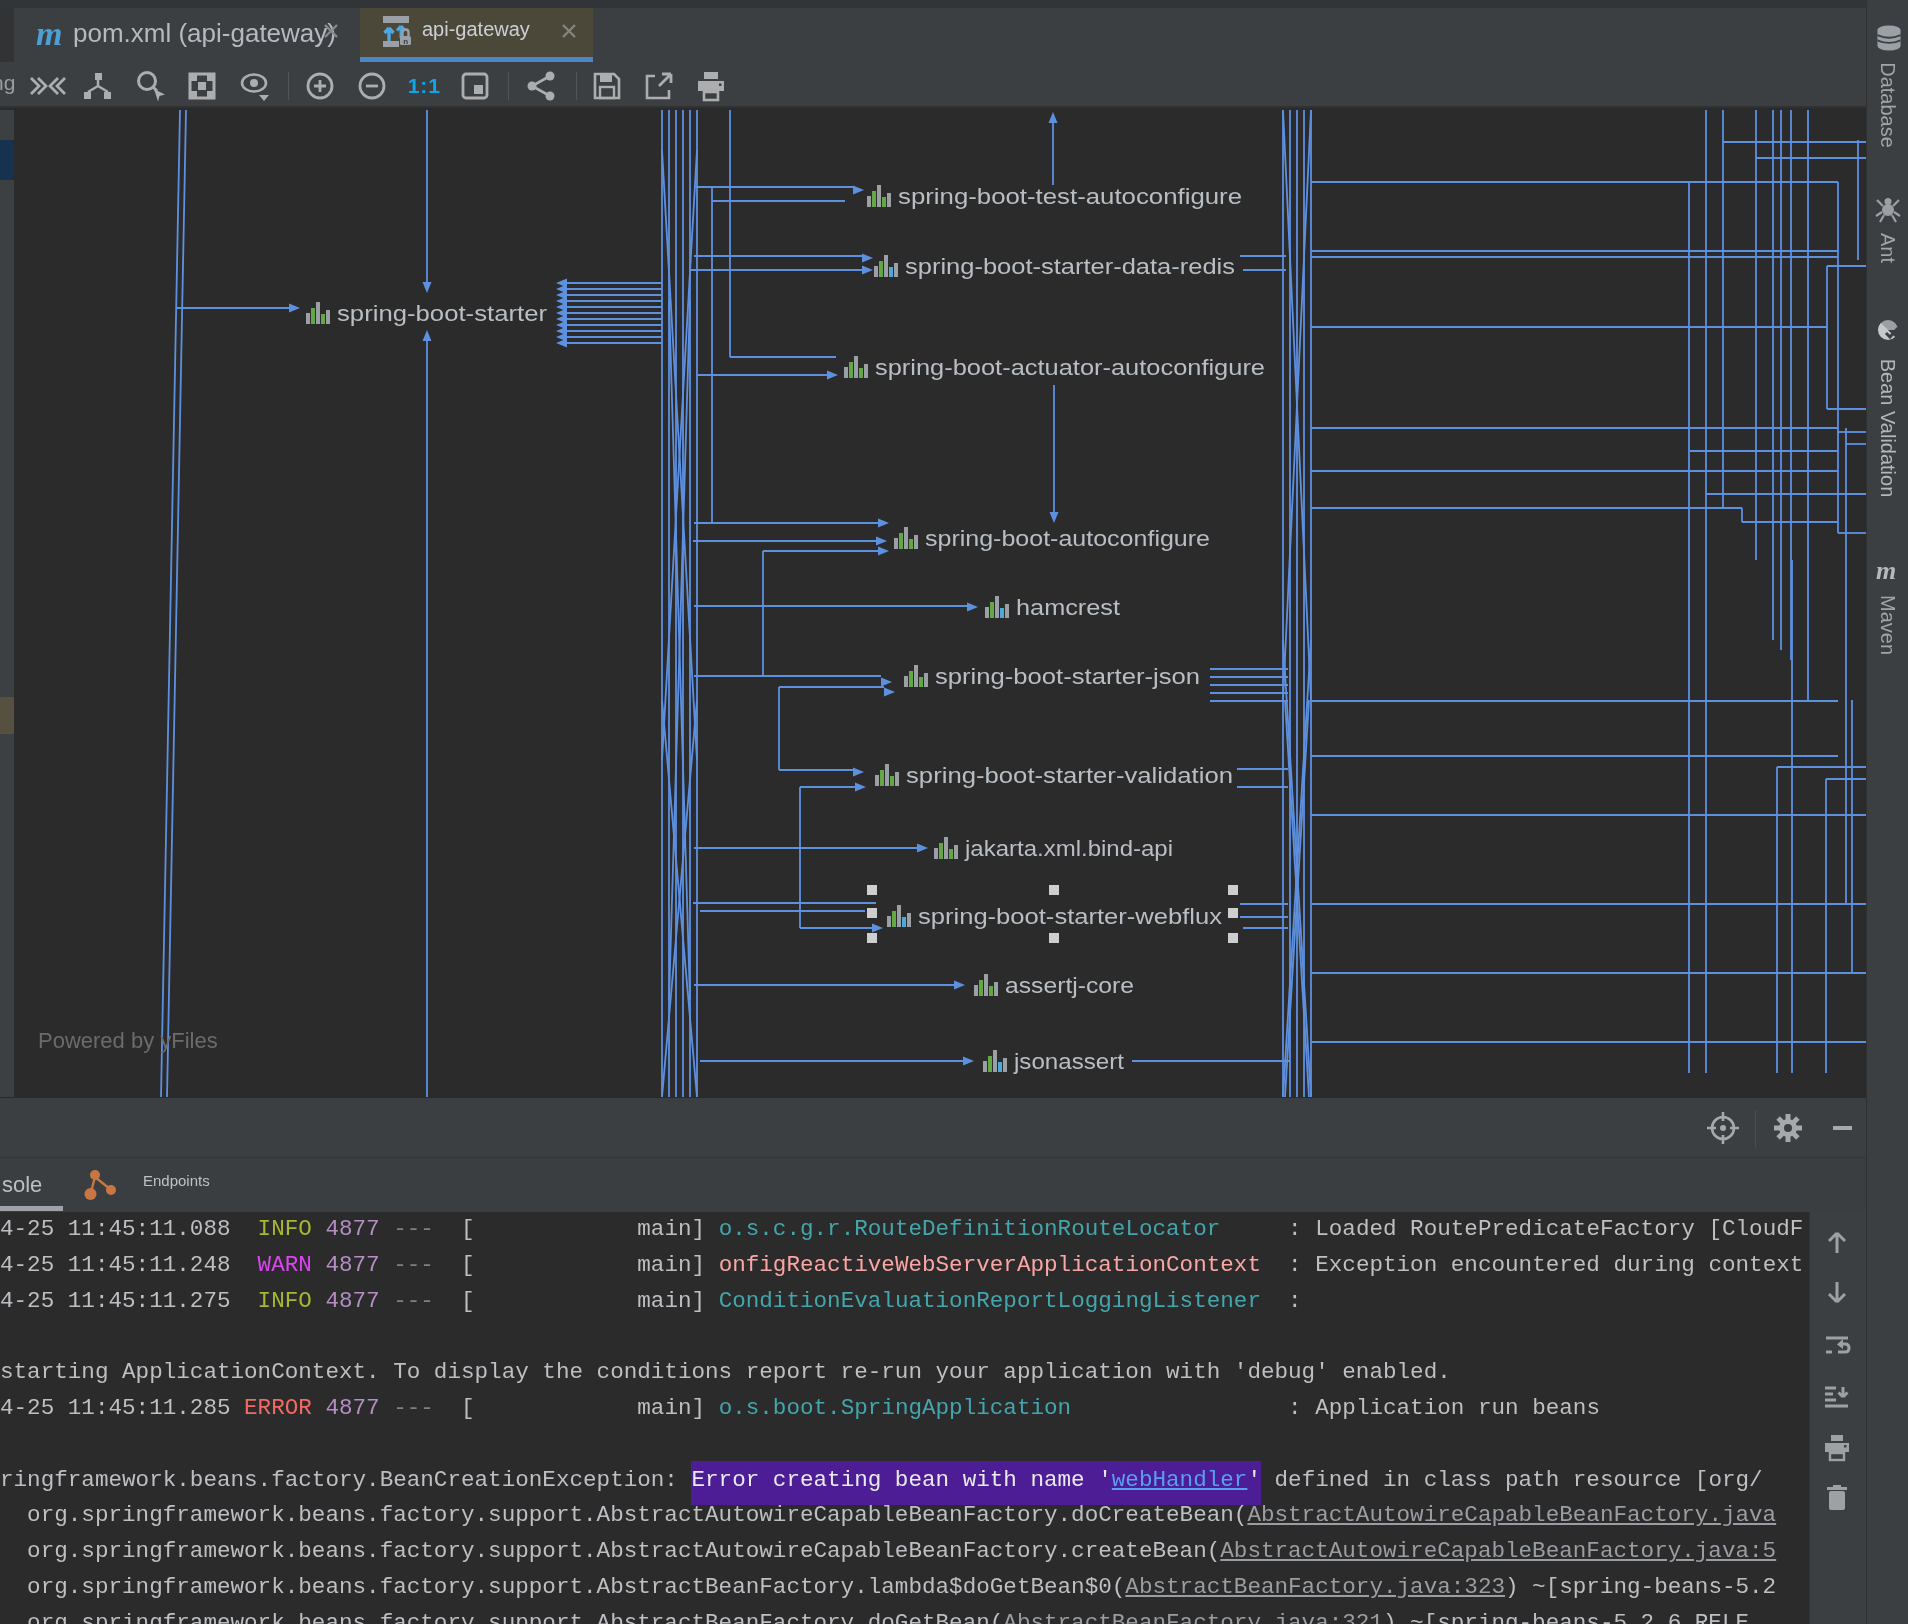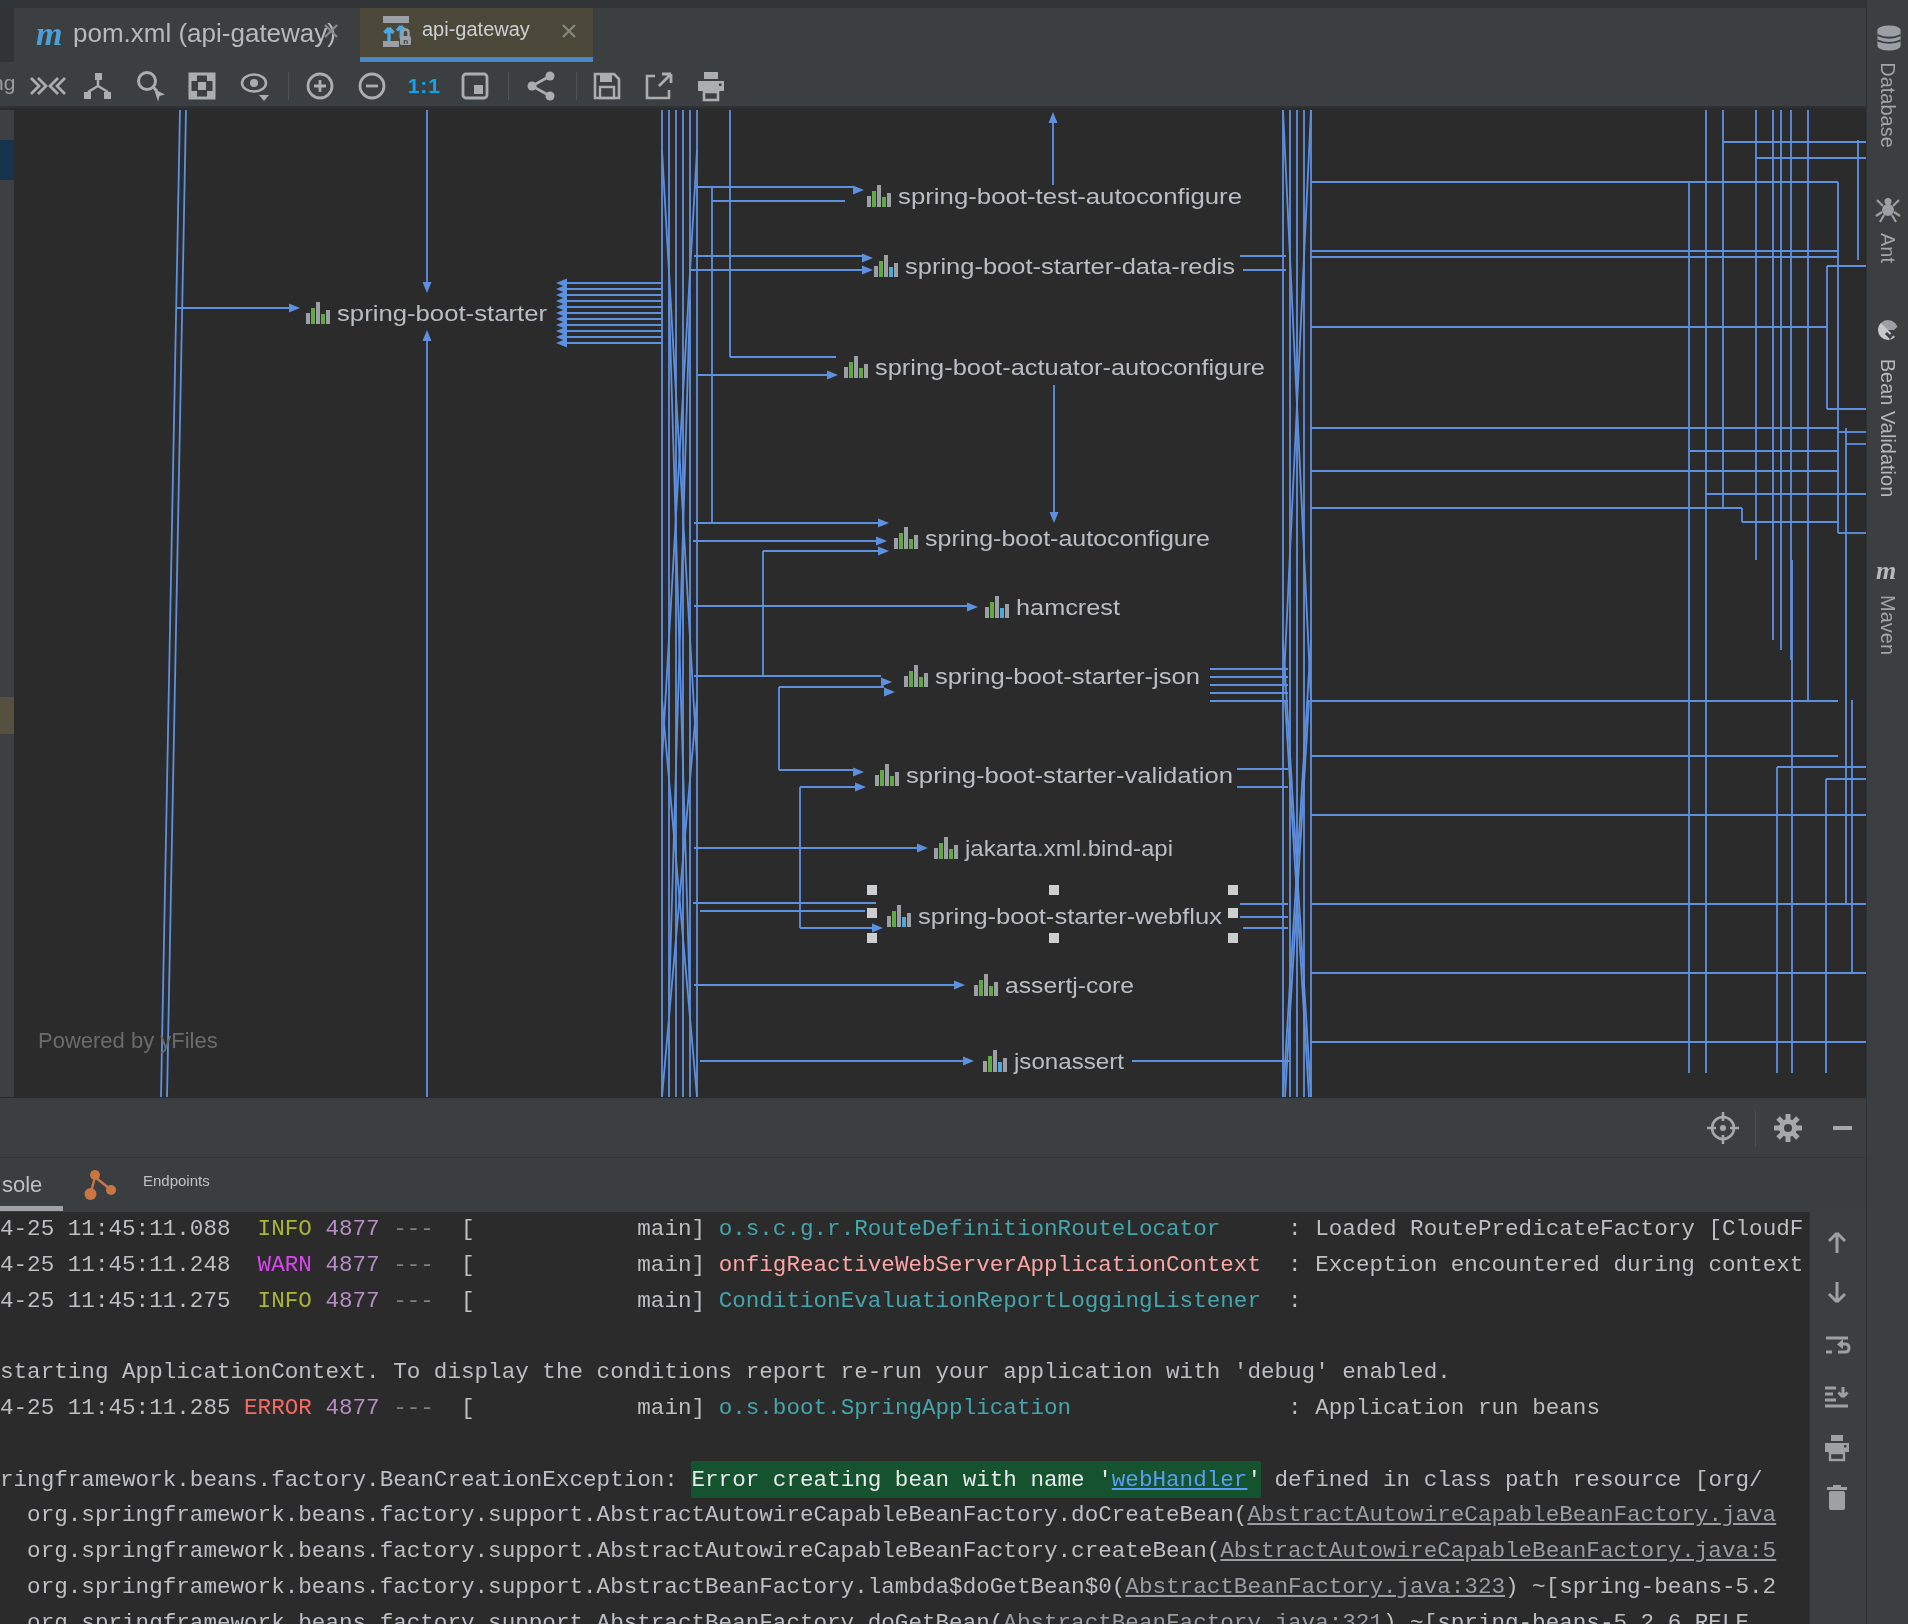--- a/index.html
+++ b/index.html
@@ -380,21 +380,21 @@
 <div class="abs" style="left:143px;top:1172px;color:#bdc1c6;font-size:15px">Endpoints</div>
 
 <div class="abs" style="left:0;top:1212px;width:1809px;height:412px;background:#2b2b2b;overflow:hidden">
 <pre style="position:absolute;left:0;top:0;font-family:'Liberation Mono',monospace;font-size:22.6px;line-height:35.8px;color:#bdbfc3;white-space:pre"><span>4-25 11:45:11.088 </span><span style="color:#a9b733"> INFO</span><span style="color:#b48ec4"> 4877</span><span style="color:#808080"> ---</span><span>  [            main] </span><span style="color:#44a6ad">o.s.c.g.r.RouteDefinitionRouteLocator</span><span>     : Loaded RoutePredicateFactory [CloudF</span>
 <span>4-25 11:45:11.248 </span><span style="color:#d946ef"> WARN</span><span style="color:#b48ec4"> 4877</span><span style="color:#808080"> ---</span><span>  [            main] </span><span style="color:#fca5a5">onfigReactiveWebServerApplicationContext</span><span>  : Exception encountered during context</span>
 <span>4-25 11:45:11.275 </span><span style="color:#a9b733"> INFO</span><span style="color:#b48ec4"> 4877</span><span style="color:#808080"> ---</span><span>  [            main] </span><span style="color:#44a6ad">ConditionEvaluationReportLoggingListener</span><span>  : </span>
 
 <span>starting ApplicationContext. To display the conditions report re-run your application with 'debug' enabled.</span>
 <span>4-25 11:45:11.285 </span><span style="color:#f16a63">ERROR</span><span style="color:#b48ec4"> 4877</span><span style="color:#808080"> ---</span><span>  [            main] </span><span style="color:#44a6ad">o.s.boot.SpringApplication</span><span>                : Application run beans</span>
 
-<span>ringframework.beans.factory.BeanCreationException: </span><span style="background:#14532d;color:#e8eaed;padding:6px 0 5px 0">Error creating bean with name '<span style="color:#5a9df5;text-decoration:underline">webHandler</span>'</span><span> defined in class path resource [org/</span>
+<span>ringframework.beans.factory.BeanCreationException: </span><span style="background:#4c1d95;color:#e8eaed;padding:6px 0 12px 0">Error creating bean with name '<span style="color:#5a9df5;text-decoration:underline">webHandler</span>'</span><span> defined in class path resource [org/</span>
 <span>  org.springframework.beans.factory.support.AbstractAutowireCapableBeanFactory.doCreateBean(</span><span style="color:#9a9da1;text-decoration:underline">AbstractAutowireCapableBeanFactory.java</span>
 <span>  org.springframework.beans.factory.support.AbstractAutowireCapableBeanFactory.createBean(</span><span style="color:#9a9da1;text-decoration:underline">AbstractAutowireCapableBeanFactory.java:5</span>
 <span>  org.springframework.beans.factory.support.AbstractBeanFactory.lambda$doGetBean$0(</span><span style="color:#9a9da1;text-decoration:underline">AbstractBeanFactory.java:323</span><span>) ~[spring-beans-5.2</span>
 <span>  org.springframework.beans.factory.support.AbstractBeanFactory.doGetBean(</span><span style="color:#9a9da1;text-decoration:underline">AbstractBeanFactory.java:321</span><span>) ~[spring-beans-5.2.6.RELE</span></pre>
 </div>
 
 <div class="abs" style="left:1809px;top:1212px;width:57px;height:412px;background:#3c3f41;border-left:1px solid #303234"></div>
 <svg width="34" height="34" viewBox="0 0 34 34" style="position:absolute;left:1820px;top:1225px">
       <path d="M17 28 L17 8 M17 8 L9 16 M17 8 L25 16" stroke="#9da1a4" stroke-width="3" fill="none"></path>
     </svg>

